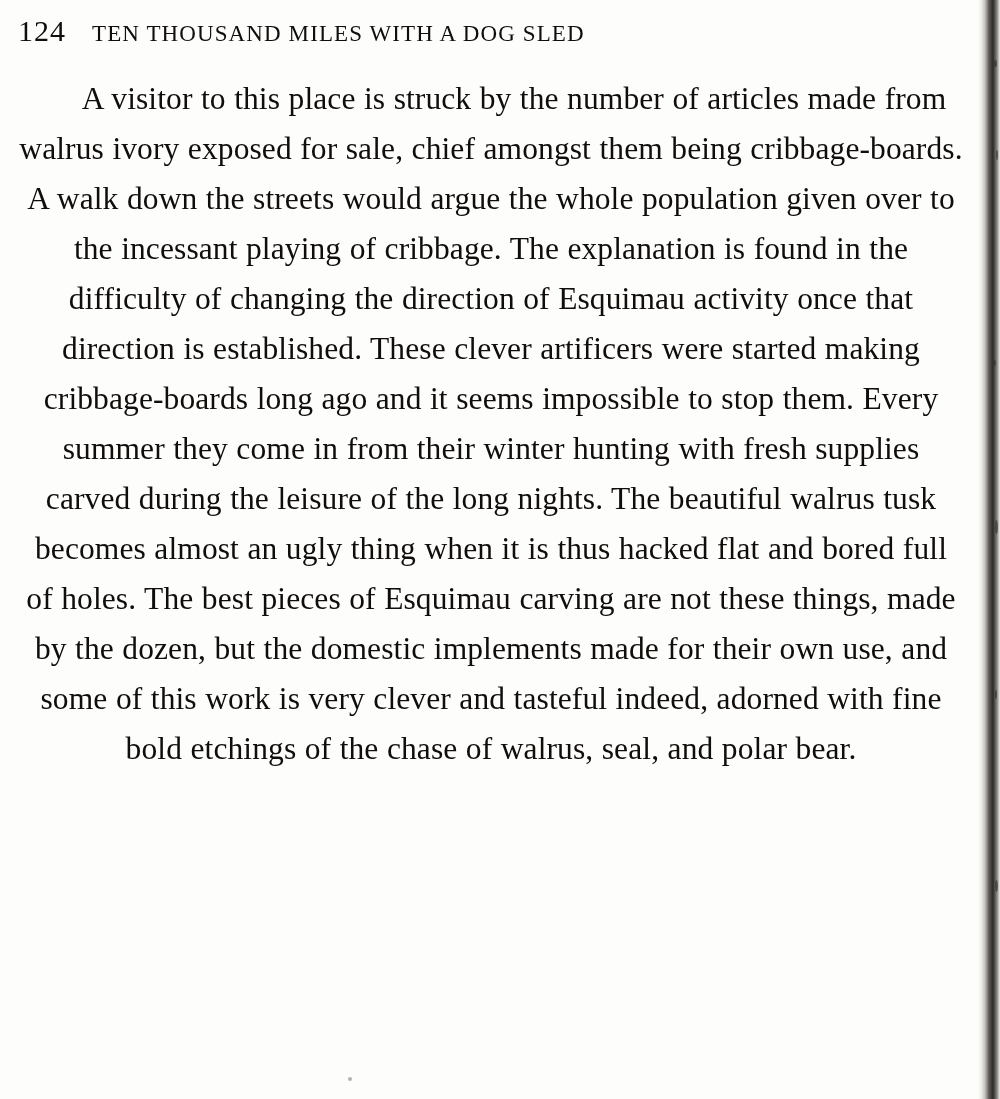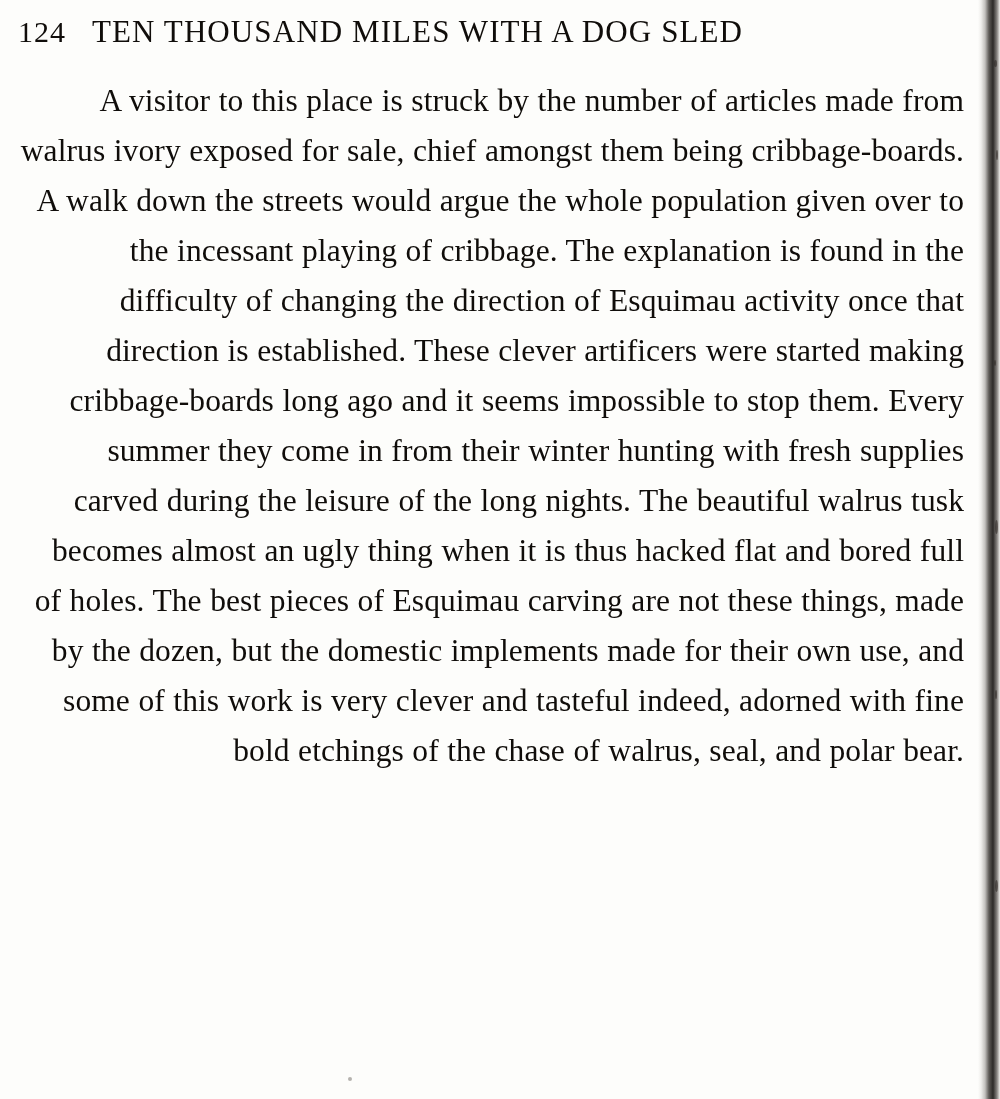--- a/index.html
+++ b/index.html
@@ -57,21 +57,21 @@
   }
   .folio {
     font-size: 30px;
     font-variant: small-caps;
     letter-spacing: 1px;
     margin-right: 26px;
     white-space: nowrap;
     text-align: right;
   }
   .running-head {
-    font-size: 31px;
+    font-size: 23px;
     letter-spacing: 1.1px;
     white-space: nowrap;
   }
 
   .body-text {
     margin: 26px 0 0 0;
     padding: 0 36px 0 18px;
     font-size: 31.5px;
     line-height: 50px;
     text-align: justify;
@@ -80,21 +80,21 @@
     word-spacing: 0.5px;
   }
   .body-text p {
     margin: 0;
   }
   .body-text p.indent {
     text-indent: 46px;
   }
   
   .body-text p:last-child {
-    text-align: right;
+    text-align: center;
   }
   
   .bottom-speck {
     position: absolute;
     left: 348px;
     bottom: 18px;
     width: 4px;
     height: 4px;
     background: #6d6761;
     opacity: 0.5;

